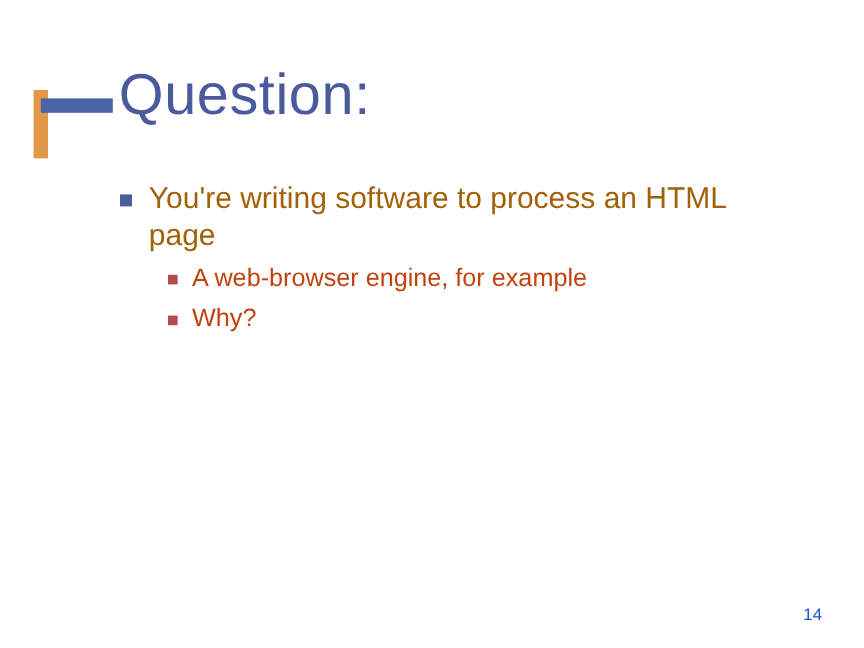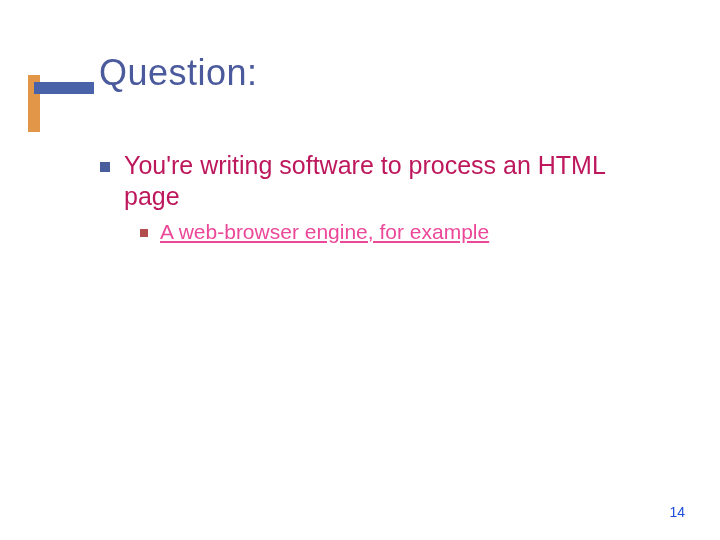--- a/index.html
+++ b/index.html
@@ -37,21 +37,21 @@
       left: 6px;
       top: 7px;
       width: 60px;
       height: 12px;
       background: #4a62a8;
     }
     .title {
       position: absolute;
       left: 99px;
       top: 52px;
-      font-size: 36px;
+      font-size: 48px;
       color: #4b5a9c;
       font-weight: normal;
       letter-spacing: 0.5px;
     }
     .content {
       position: absolute;
       left: 100px;
       top: 150px;
       width: 560px;
     }
@@ -63,43 +63,42 @@
     .bullet-l1 .marker {
       width: 10px;
       height: 10px;
       background: #4a5e9d;
       margin-top: 12px;
       margin-right: 14px;
       flex-shrink: 0;
     }
     .bullet-l1 .text {
       font-size: 25px;
-      color: #be185d;
+      color: #a16207;
       line-height: 1.25;
     }
     .bullet-l2 {
       display: flex;
       align-items: flex-start;
       margin-left: 40px;
       margin-bottom: 8px;
       margin-top: 2px;
     }
     .bullet-l2 .marker {
       width: 8px;
       height: 8px;
       background: #b34c4c;
       margin-top: 10px;
       margin-right: 12px;
       flex-shrink: 0;
     }
     .bullet-l2 .text {
       font-size: 21px;
-      color: #ec4899;
+      color: #c2410c;
       line-height: 1.25;
-      text-decoration: underline;
     }
     .page-number {
       position: absolute;
       right: 35px;
       bottom: 20px;
       font-size: 14px;
       color: #1d4ed8;
     }
   </style>
 </head>
@@ -120,18 +119,22 @@
       <div class="marker"></div>
       <div class="text">You're writing software to process an HTML page</div>
     </div>
 
     <div class="bullet-l2">
       <div class="marker"></div>
       <div class="text">A web-browser engine, for example</div>
     </div>
 
 
+    <div class="bullet-l2">
+      <div class="marker"></div>
+      <div class="text">Why?</div>
+    </div>
 
   </div>
 
   <div class="page-number">14</div>
 
 </div>
 
 </body></html>

